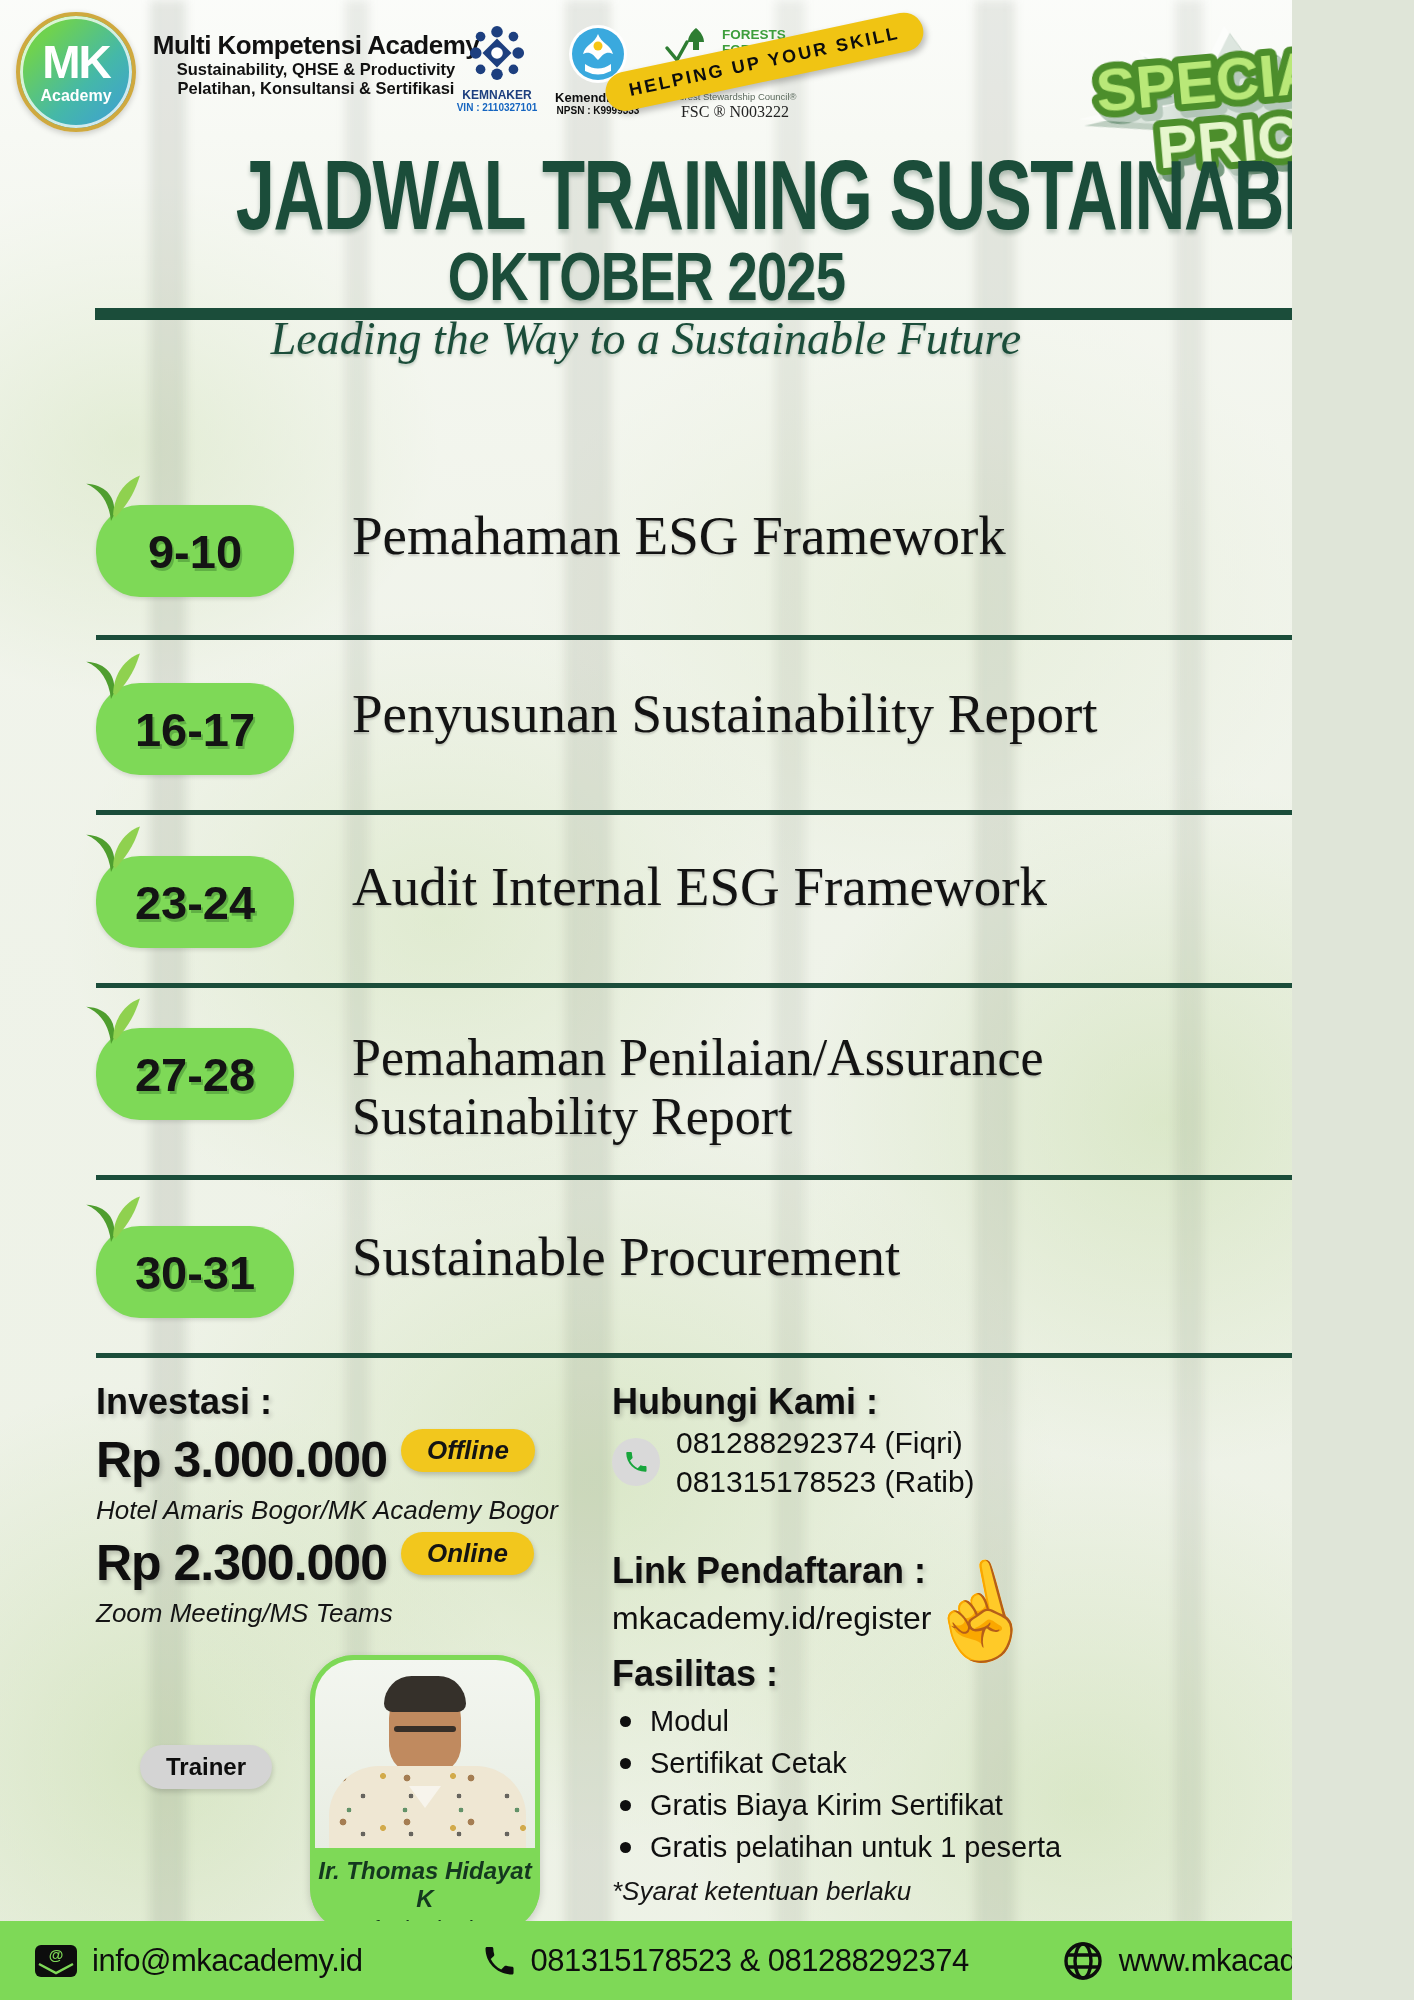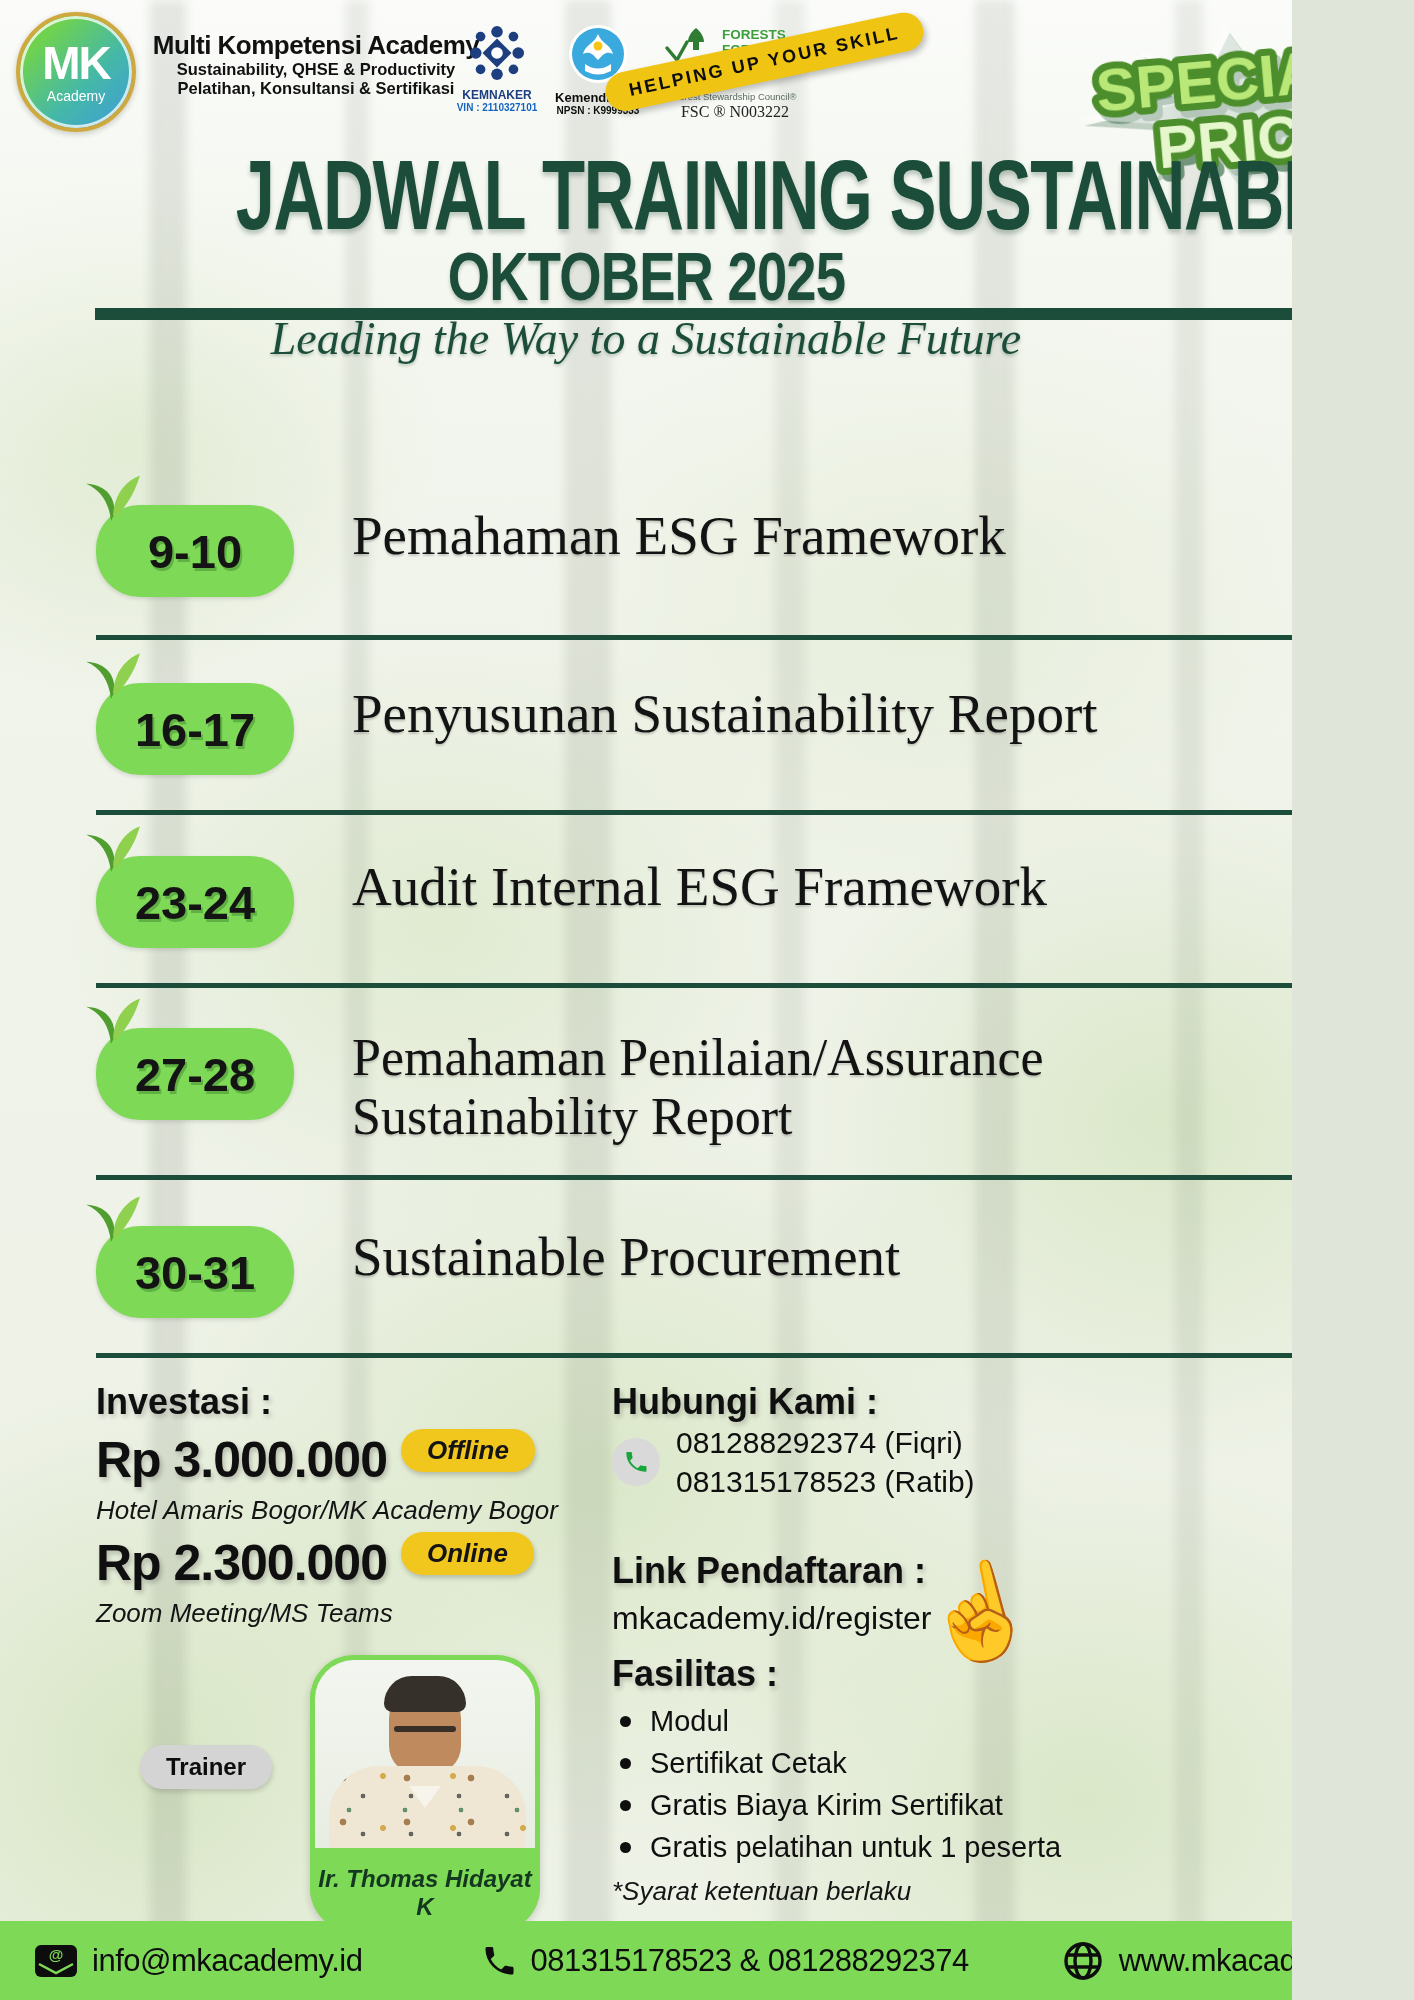--- a/index.html
+++ b/index.html
@@ -34,21 +34,21 @@
     background-position:150px 0,345px 0,565px 0,775px 0,975px 0,1175px 0,1330px 0;
   }
   
   .logo-badge{
     position:absolute; left:16px; top:12px; width:112px; height:112px; border-radius:50%;
     background:linear-gradient(135deg,#6fd24f 20%,#45b8a8 60%,#3e9fd4 95%);
     border:4px solid #cfa93f; box-shadow:inset 0 0 0 3px rgba(255,255,255,.75), 0 2px 6px rgba(0,0,0,.2);
     display:flex; flex-direction:column; align-items:center; justify-content:center; color:#fff;
   }
   .logo-mk{font-size:46px; font-weight:800; letter-spacing:-2px; line-height:1;}
-  .logo-academy{font-size:14px; font-weight:400; margin-top:2px;}
+  .logo-academy{font-size:16px; font-weight:700; margin-top:2px;}
   .brand{position:absolute; left:142px; top:30px; width:348px; text-align:center; line-height:1.16;}
   .brand-name{font-size:26px; font-weight:800; letter-spacing:-.5px;}
   .brand-line{font-size:16.5px; font-weight:700;}
   .badge{position:absolute; text-align:center;}
   .badge-kemnaker{left:455px; top:24px; width:84px;}
   .badge-kemnaker .bname{font-size:12px; font-weight:800; color:#1d3f7f; margin-top:2px;}
   .badge-kemnaker .bid{font-size:10px; font-weight:700; color:#1565c0;}
   .badge-kemendikbud{left:552px; top:24px; width:92px;}
   .badge-kemendikbud .bname{font-size:13px; font-weight:800; color:#0d0d0d; margin-top:2px;}
   .badge-kemendikbud .bid{font-size:10px; font-weight:700; color:#0d0d0d;}
@@ -139,21 +139,21 @@
     background-image:
       radial-gradient(circle 7px at 14px 12px, rgba(140,90,40,.75) 46%, transparent 52%),
       radial-gradient(circle 5px at 34px 30px, rgba(45,45,45,.7) 46%, transparent 52%),
       radial-gradient(circle 6px at 54px 10px, rgba(200,150,30,.75) 46%, transparent 52%),
       radial-gradient(circle 5px at 20px 44px, rgba(40,110,60,.7) 46%, transparent 52%);
     background-size:64px 44px,48px 38px,70px 52px,56px 48px;}
   .photo-collar{position:absolute; bottom:40px; left:50%; transform:translateX(-50%);
     width:0; height:0; border-left:16px solid transparent; border-right:16px solid transparent;
     border-top:22px solid #f7f4ec;}
   .trainer-band{height:89px; background:#7ed957; text-align:center; padding-top:9px; box-sizing:border-box;}
-  .trainer-name{font-size:24px; font-weight:700; font-style:italic; color:#14381f;margin-top:8px;}
+  .trainer-name{font-size:24px; font-weight:700; font-style:italic; color:#14381f;}
   .trainer-role{font-size:15.5px; font-weight:600; color:#14381f; line-height:1.18; margin-top:4px;}
   
   .footer{position:absolute; left:0; bottom:0; width:1414px; height:79px; background:#7ed957;
     border-radius:0 60px 0 0; display:flex; align-items:center; padding-left:34px; box-sizing:border-box;}
   .f-item{display:flex; align-items:center; gap:14px;}
   .f-text{font-size:31px; font-weight:500; letter-spacing:-.5px; color:#0d0d0d;}
   .f-phone{margin-left:118px;} .f-web{margin-left:92px;}
 </style>
 </head>
 <body>

